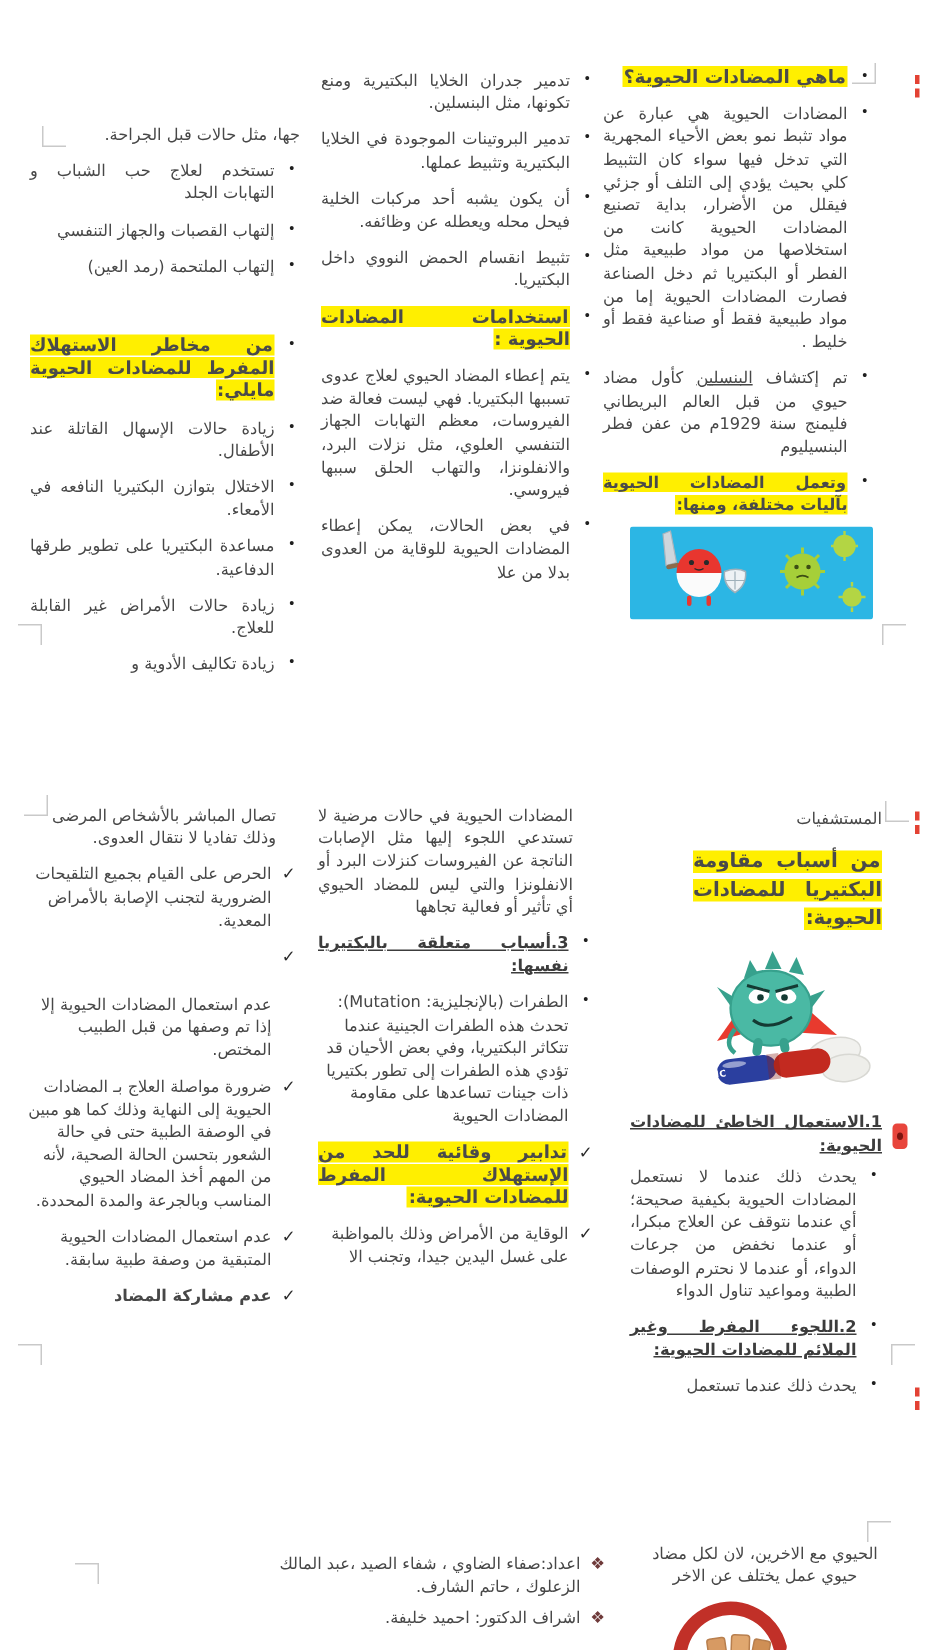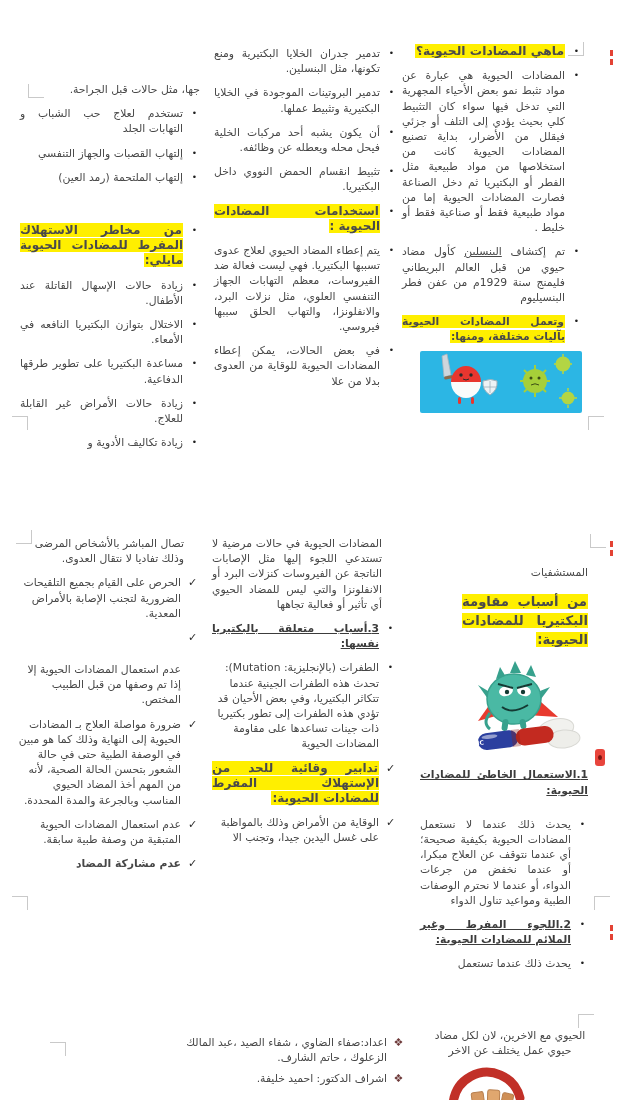--- a/index.html
+++ b/index.html
@@ -183,21 +183,21 @@
     <div class="row">
       <span class="mk">•</span>
       <span class="tx">زيادة حالات الأمراض غير القابلة للعلاج.</span>
     </div>
     <div class="row">
       <span class="mk">•</span>
       <span class="tx">زيادة تكاليف الأدوية و</span>
     </div>
   </div>
 
-  <div class="panel" style="left:420px;top:565px;width:168px;">
+  <div class="panel" style="left:420px;top:538px;width:168px;">
     <div class="cont">المستشفيات</div>
     <div class="bot-right-head"><span class="hl big-h">من أسباب مقاومة البكتيريا للمضادات الحيوية:</span></div>
     <div class="illus-wrap" style="padding-right:2px;">
       <svg width="126" height="98" viewBox="0 0 126 98" xmlns="http://www.w3.org/2000/svg">
 
         <ellipse cx="96" cy="72" rx="18" ry="10" fill="#f1f1ee" stroke="#d8d8d3" stroke-width="1" transform="rotate(-12 96 72)"></ellipse>
         <ellipse cx="104" cy="82" rx="16" ry="9" fill="#eeeeea" stroke="#d8d8d3" stroke-width="1" transform="rotate(-6 104 82)"></ellipse>
 
         <path d="M42,30 L18,64 L54,54 Z" fill="#e83a2e"></path>
         <path d="M64,30 L98,60 L66,58 Z" fill="#e83a2e"></path>
@@ -223,21 +223,21 @@
 
         <g transform="rotate(-7 60 82)">
           <rect x="18" y="72" width="40" height="17" rx="8.5" fill="#2b3f9f"></rect>
           <rect x="56" y="72" width="38" height="17" rx="8.5" fill="#c32a20"></rect>
           <rect x="52" y="72" width="8" height="17" fill="#8a1f18" opacity="0.35"></rect>
           <text x="24" y="83" font-size="6" font-weight="bold" fill="#ffffff" font-family="DejaVu Sans, sans-serif" letter-spacing="0.2">ANTIBIOTIC</text>
           <ellipse cx="30" cy="76" rx="8" ry="2" fill="#ffffff" opacity="0.5"></ellipse>
         </g>
       </svg>
     </div>
-    <div class="row" style="margin-top:8px;margin-bottom:19px;">
+    <div class="row" style="margin-top:8px;margin-bottom:6px;">
       <span class="tx sub">1.الاستعمال الخاطئ للمضادات الحيوية:</span>
     </div>
     <div class="row">
       <span class="mk">•</span>
       <span class="tx">يحدث ذلك عندما لا نستعمل المضادات الحيوية بكيفية صحيحة؛ أي عندما نتوقف عن العلاج مبكرا، أو عندما نخفض من جرعات الدواء، أو عندما لا نحترم الوصفات الطبية ومواعيد تناول الدواء</span>
     </div>
     <div class="row">
       <span class="mk">•</span>
       <span class="tx sub">2.اللجوء المفرط وغير الملائم للمضادات الحيوية:</span>
     </div>

